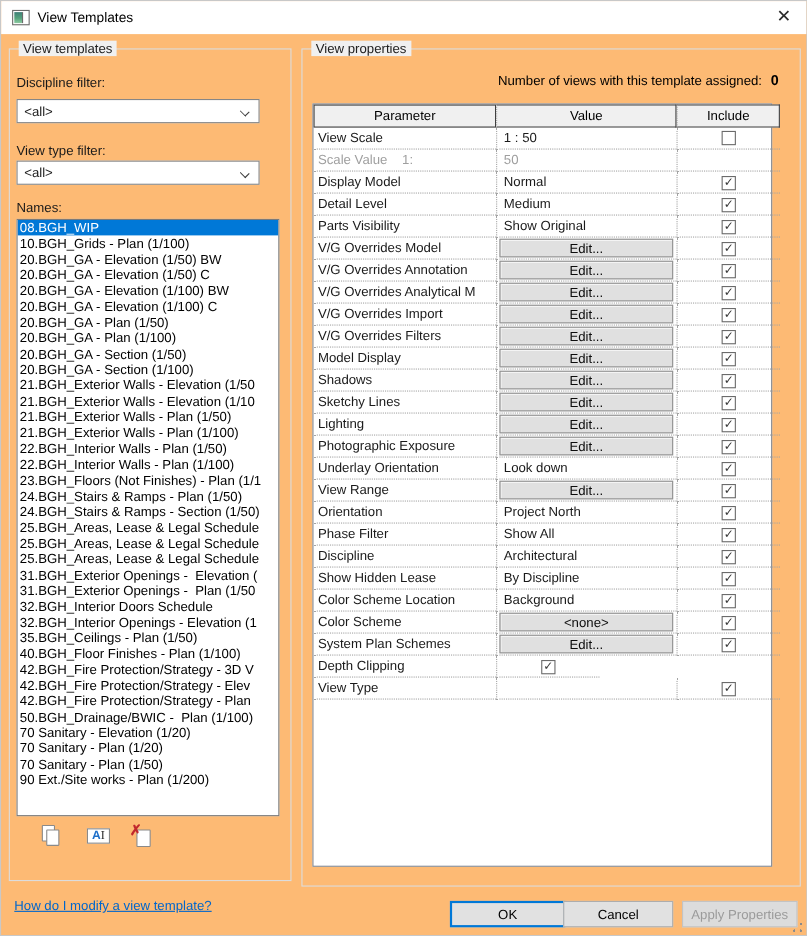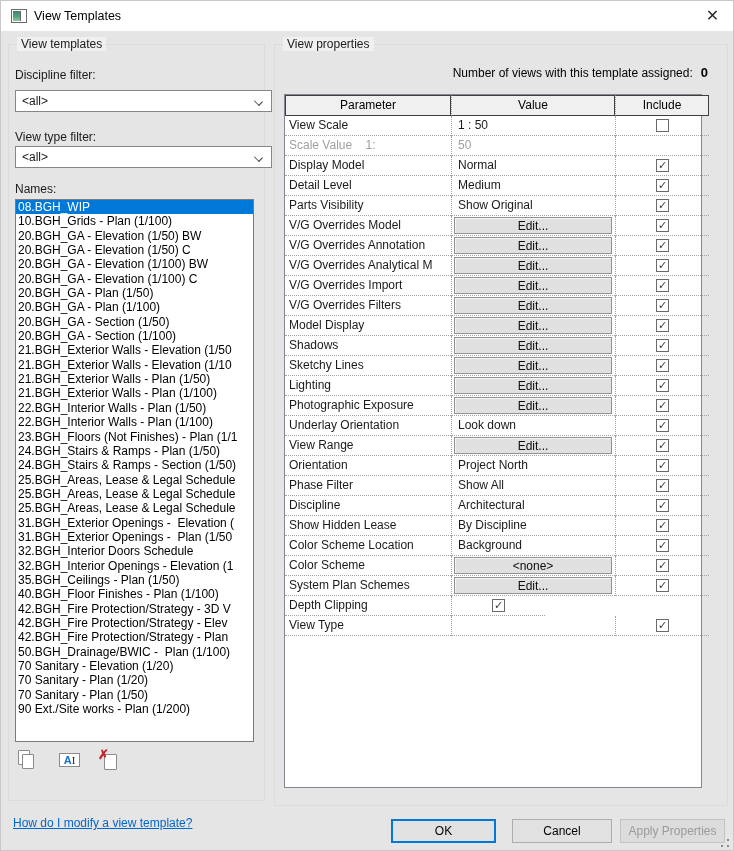--- a/index.html
+++ b/index.html
@@ -1,47 +1,47 @@
 <!DOCTYPE html>
 <html><head>
 <meta charset="utf-8">
 <style>
   * { margin:0; padding:0; box-sizing:border-box; }
   html,body { background:#ffffff; }
   body { font-family:"Liberation Sans", sans-serif; font-size:12px; color:#1a1a1a; }
-  .dialog { position:relative; width:734px; height:851px; background:#e5e5e5; overflow:hidden; border:1px solid #c8c8c8;padding-left:35px; }
+  .dialog { position:relative; width:734px; height:851px; background:#fdba74; overflow:hidden; border:1px solid #c8c8c8;padding-left:35px; }
 
   
   .titlebar { position:absolute; left:0; top:0; width:734px; height:30px; background:#ffffff; }
   .title-icon { position:absolute; left:10px; top:8px; width:16px; height:14px; border:1px solid #6b6b6b; background:#ffffff; }
   .title-icon .pane { position:absolute; left:1px; top:1px; width:8px; height:10px; background:linear-gradient(180deg,#3f7f77 0%,#55a37d 55%,#8cc9a0 100%); border-right:1px solid #6b6b6b; }
   .title-text { position:absolute; left:33px; top:8px; font-size:12.5px; color:#000000; }
   .close-btn { position:absolute; right:0; top:0; width:45px; height:29px; background:transparent; border:none; font-size:16px; color:#2b2b2b; text-align:center; line-height:29px; cursor:pointer; }
 
   
   .groupbox { position:absolute; border:1px solid #dcdcdc; }
   .groupbox-label { position:absolute; top:-8px; left:8px; background:#f0f0f0; padding:0 4px; color:#202020; }
   .gb-left  { left:7px;  top:43px; width:257px; height:757px; }
   .gb-right { left:273px; top:43px; width:454px; height:762px; }
 
   .field-label { position:absolute; color:#1a1a1a; }
 
   
-  .combo { position:absolute; width:257px; height:22px; background:#ffffff; border:1px solid #868686; cursor:pointer; }
+  .combo { position:absolute; width:221px; height:22px; background:#ffffff; border:1px solid #868686; cursor:pointer; }
   .combo .combo-value { position:absolute; left:6px; top:3px; color:#1a1a1a; }
   .combo .chev { position:absolute; right:9px; top:7px; width:7px; height:7px; border-right:1.5px solid #3c3c3c; border-bottom:1.5px solid #3c3c3c; transform:rotate(45deg) scale(1,0.8); }
 
   
   .names-list { position:absolute; left:14px; top:198px; width:239px; height:543px; background:#ffffff; border:1px solid #7a7a7a; overflow:hidden; }
   .list-item { height:14.35px; line-height:14.3px; padding-left:2px; white-space:pre; overflow:hidden; cursor:default; color:#000; }
   .list-item.selected { background:#0078d7; color:#ffffff; }
 
   
   .tool-icons { position:absolute; left:14px; top:747px; width:130px; height:28px; }
-  .icon-btn { position:absolute; width:26px; height:26px; background:transparent; border:none; cursor:pointer; }
+  .icon-btn { position:absolute; width:26px; height:26px; background:transparent; border:none; cursor:pointer;margin-left:20px; }
   .pg { position:absolute; background:#fff; border:1px solid #8a8a8a; border-radius:1px; }
   .dup-back  { left:3px; top:2px;  width:12px; height:15px; }
   .dup-front { left:7px; top:6px;  width:12px; height:15px; }
   .ren-box { position:absolute; left:2px; top:5px; width:21px; height:14px; background:#fff; border:1px solid #8a8a8a; text-align:center; line-height:12px; font-size:11px; font-weight:bold; }
   .ren-box .a { color:#1d6fc9; }
   .ren-box .i { color:#2b2b2b; font-weight:normal; font-family:"Liberation Serif", serif; }
   .del-page { left:7px; top:6px; width:13px; height:16px; }
   .del-x { position:absolute; left:1px; top:0px; color:#c1272d; font-size:13px; font-weight:bold; line-height:13px; }
 
   
@@ -59,21 +59,21 @@
   .cell.include { width:94px;  border-left:1px dotted #a3a3a3; text-align:center; }
   .thead .cell.param { width:166px; padding-left:0; }
   .thead .cell.value { padding-left:0; }
   .trow.disabled .param, .trow.disabled .value { color:#9f9f9f; }
   .edit-btn { position:absolute; left:2px; top:1px; width:158px; height:17px; background:#e0e0e0; border:1px solid #919191; box-shadow:inset 1px 1px 0 #f4f4f4; font-family:"Liberation Sans", sans-serif; font-size:12px; color:#0d0d0d; cursor:pointer; line-height:14px; }
   .checkbox { display:inline-block; width:13px; height:13px; margin-top:3px; background:#ffffff; border:1px solid #6a6a6a; font-size:11px; line-height:11px; color:#3a3a3a; cursor:pointer; text-align:center; }
 
   
   .help-link { position:absolute; left:12px; top:815px; color:#0066cc; text-decoration:underline; cursor:pointer; }
   .btn { position:absolute; top:818px; height:24px; background:#e1e1e1; border:1px solid #adadad; font-family:"Liberation Sans", sans-serif; font-size:12px; color:#000; cursor:pointer; }
-  .btn-ok { left:390px; width:105px; border:2px solid #0078d7; }
+  .btn-ok { left:408px; width:105px; border:2px solid #0078d7; }
   .btn-cancel { left:511px; width:100px; }
   .btn-apply { left:619px; width:105px; background:#dcdcdc; border:1px solid #c3c3c3; color:#9b9b9b; cursor:default; }
   .resize-grip { position:absolute; right:3px; bottom:2px; width:10px; height:10px;
     background:
       radial-gradient(circle at 8px 2px, #8a8a8a 1px, transparent 1.2px),
       radial-gradient(circle at 8px 8px, #8a8a8a 1px, transparent 1.2px),
       radial-gradient(circle at 2px 8px, #8a8a8a 1px, transparent 1.2px);
   }
 </style>
 </head>

